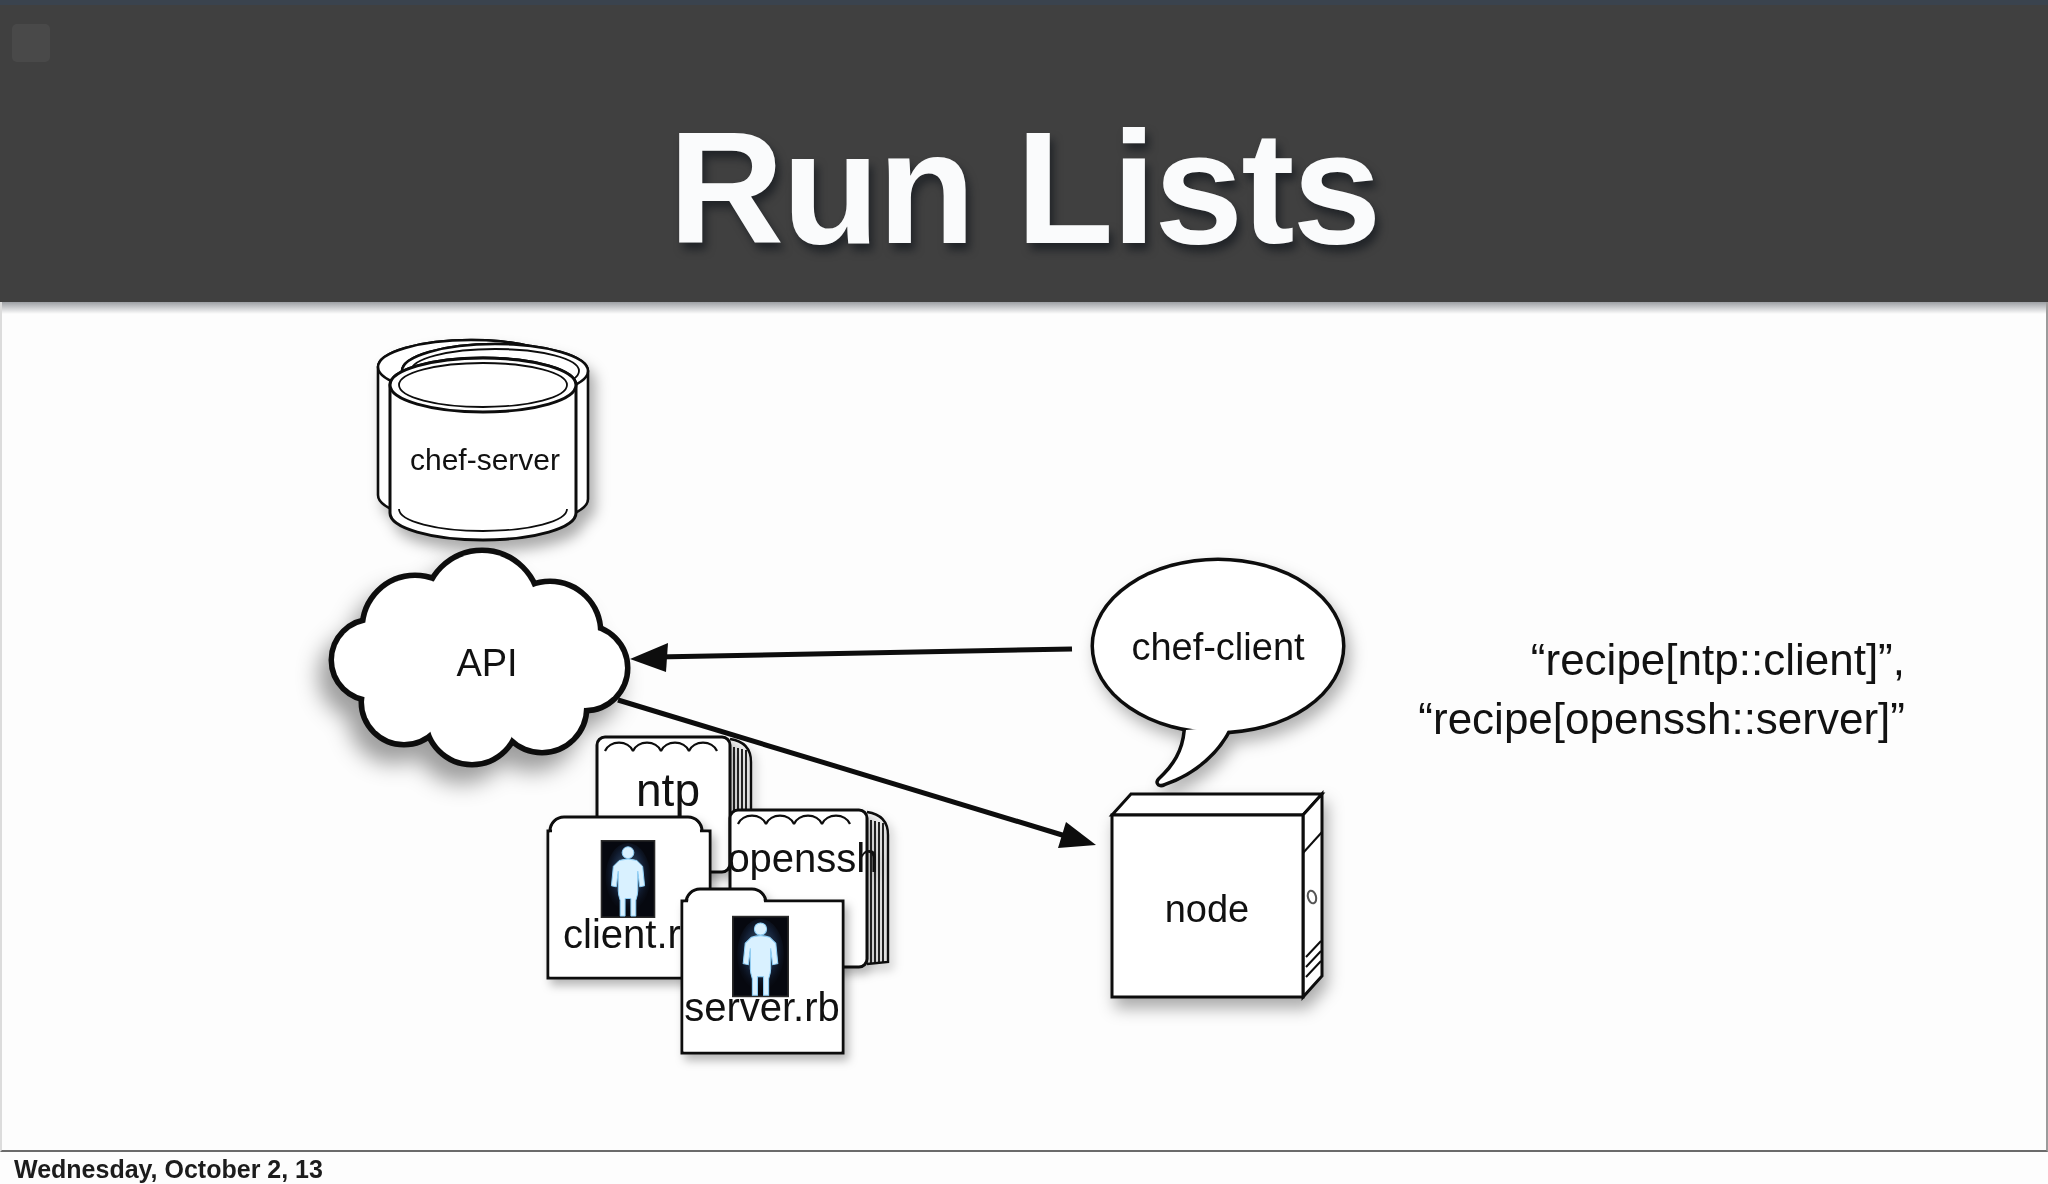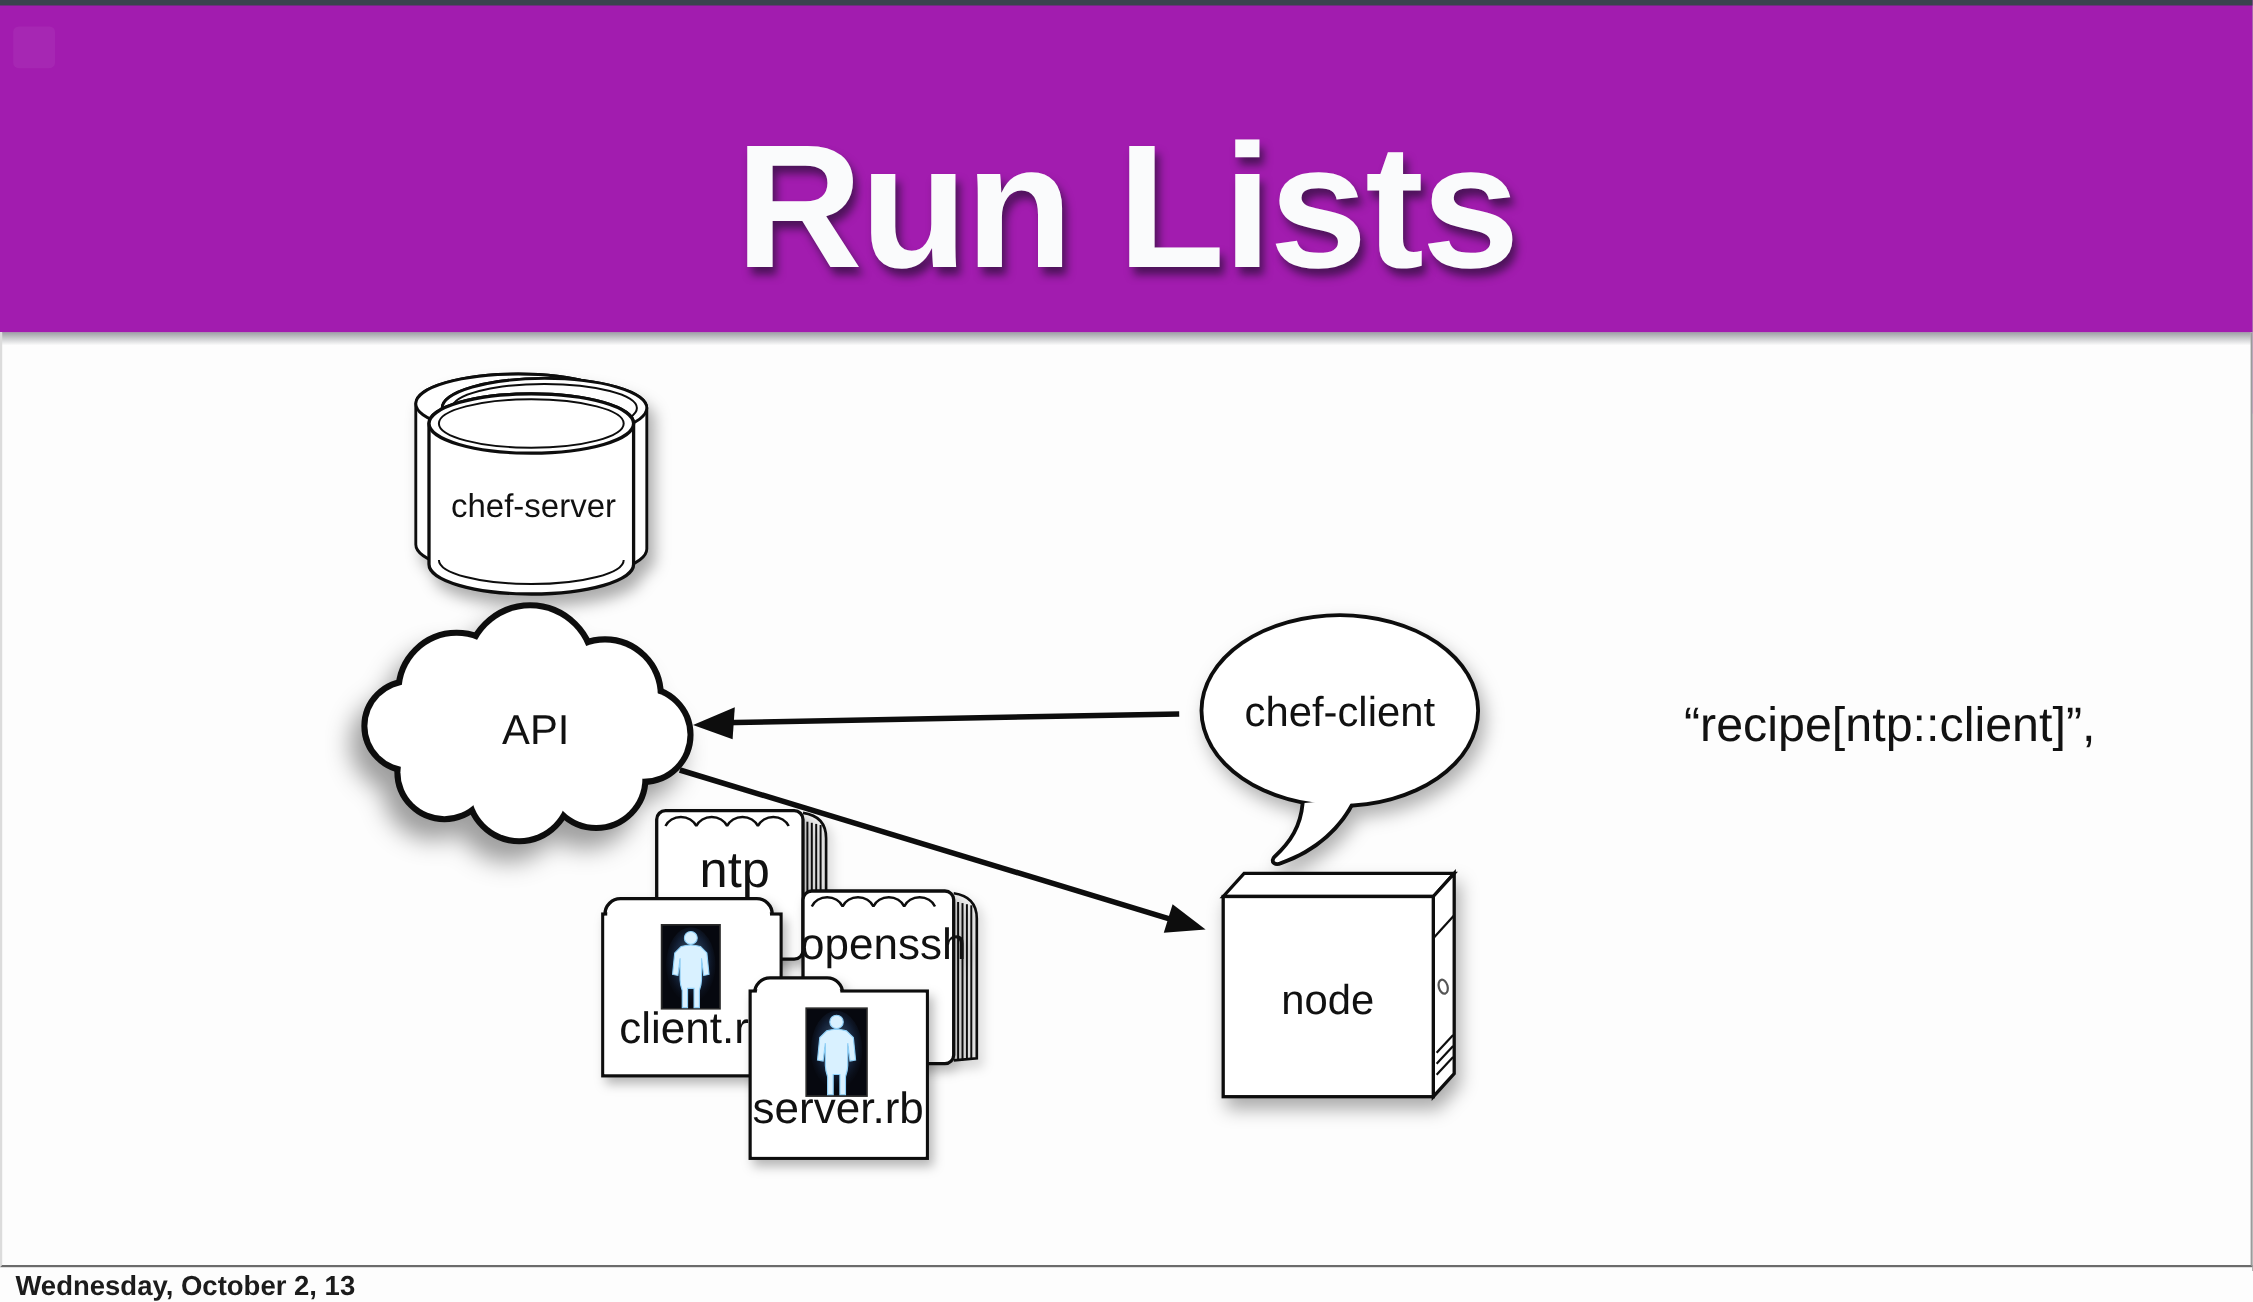--- a/index.html
+++ b/index.html
@@ -3,21 +3,21 @@
 <meta charset="utf-8">
 <style>
   html,body{margin:0;padding:0;background:#222;}
   #page{
     position:relative;width:2048px;height:1184px;overflow:hidden;
     background:#fdfdfd;font-family:"Liberation Sans",sans-serif;
   }
   
   #header{
     position:absolute;left:0;top:0;width:2048px;height:376px;
-    background:#a21caf;
+    background:#404040;
   }
   #header-topstrip{
     position:absolute;left:0;top:0;width:2048px;height:5px;
     background:#3a434e;
   }
   #header-ghost-square{
     position:absolute;left:12px;top:24px;width:38px;height:38px;
     background:rgba(255,255,255,0.05);border-radius:5px;
   }
   #slide-title{
@@ -209,16 +209,17 @@
         <line x1="1306" y1="957" x2="1321" y2="941"></line>
         <line x1="1306" y1="967" x2="1321" y2="951"></line>
         <line x1="1306" y1="977" x2="1321" y2="961"></line>
       </g>
       <text class="lbl" x="1207" y="922" font-size="38" text-anchor="middle">node</text>
     </g>
   </svg>
 
   <div id="run-list-text">
     <div>“recipe[ntp::client]”,</div>
+    <div>“recipe[openssh::server]”</div>
   </div>
 
   <div id="footer-date">Wednesday, October 2, 13</div>
 </div>
 
 </body></html>

